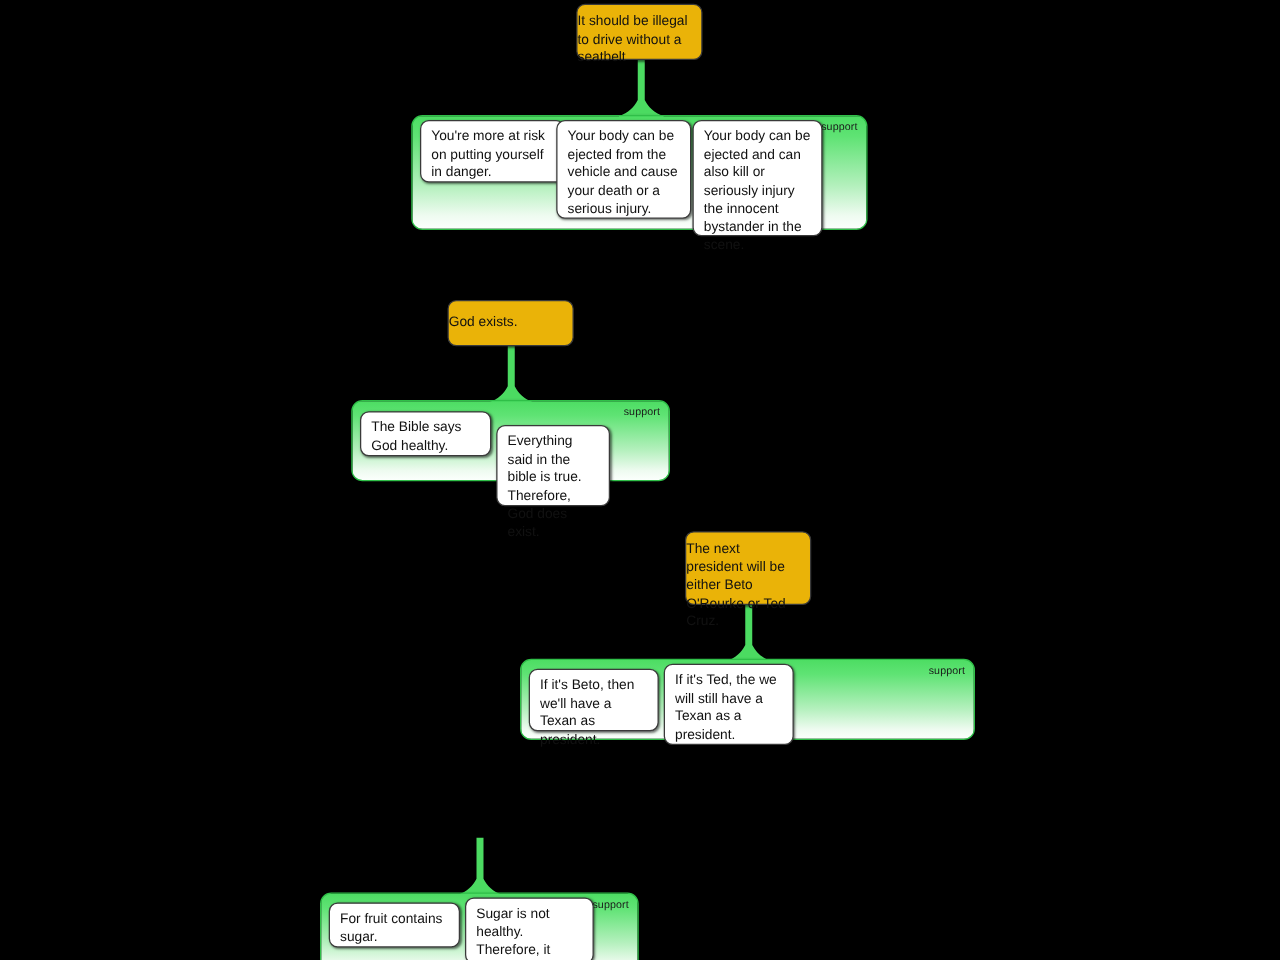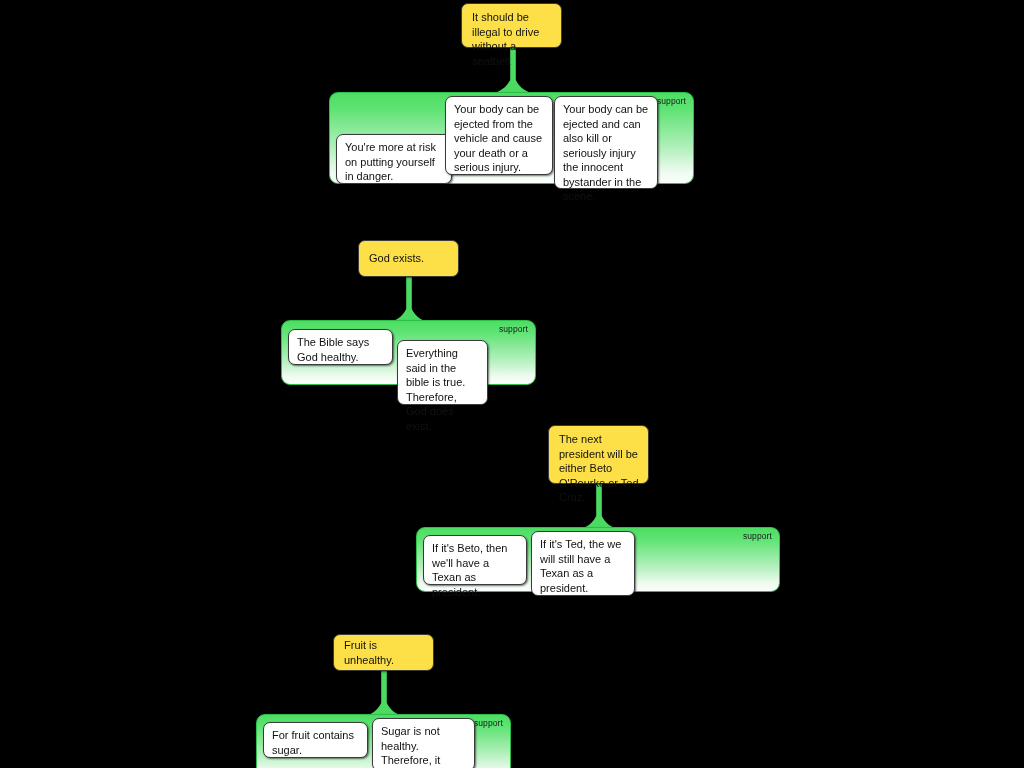--- a/index.html
+++ b/index.html
@@ -13,25 +13,25 @@
   body {
     font-family: "Liberation Sans", sans-serif;
     position: relative;
   }
   .map {
     position: absolute;
   }
   
   .claim {
     position: absolute;
-    background: #fde047;
+    background: #eab308;
     border: 1px solid #3a3a3a;
     border-radius: 7px;
     box-sizing: border-box;
-    padding: 6px 9px 6px 10px;
+    padding: 6px 9px 6px 0;
     font-size: 11px;
     line-height: 14.5px;
     color: #111111;
     box-shadow: 1px 1px 2px rgba(0,0,0,0.55);
     z-index: 6;
   }
   
   .stem {
     position: absolute;
     z-index: 2;
@@ -82,21 +82,21 @@
   <div class="stem" style="left:495px; top:47px; width:36px; height:48px;">
     <svg width="36" height="48" viewBox="0 0 36 48">
       <path d="M15.2,0 L20.8,0 L20.8,33 C24,39 28,43 36,46 L36,48 L0,48 L0,46 C8,43 12,39 15.2,33 Z" fill="#4bdb61"></path>
     </svg>
   </div>
 
   <div class="band" style="left:329px; top:92px; width:365px; height:92px;">
     <div class="band-label">support</div>
   </div>
 
-  <div class="premise" style="left:336px; top:96px; width:116px; height:50px;margin-top:38px;">You're more at risk on putting yourself in danger.</div>
+  <div class="premise" style="left:336px; top:96px; width:116px; height:50px;">You're more at risk on putting yourself in danger.</div>
   <div class="premise" style="left:445px; top:96px; width:108px; height:79px;">Your body can be ejected from the vehicle and cause your death or a serious injury.</div>
   <div class="premise" style="left:554px; top:96px; width:104px; height:93px;">Your body can be ejected and can also kill or seriously injury the innocent bystander in the scene.</div>
 </div>
 
 <div class="map" style="left:0px; top:0px; width:1024px; height:400px;margin-left:36px;">
 
   <div class="claim" style="left:322px; top:240px; width:101px; height:37px; display:flex; align-items:center;">God exists.</div>
 
   <div class="stem" style="left:355px; top:276px; width:36px; height:48px;">
     <svg width="36" height="48" viewBox="0 0 36 48">
@@ -125,21 +125,20 @@
   <div class="band" style="left:416px; top:527px; width:364px; height:65px;">
     <div class="band-label">support</div>
   </div>
 
   <div class="premise" style="left:423px; top:535px; width:104px; height:50px;">If it's Beto, then we'll have a Texan as president.</div>
   <div class="premise" style="left:531px; top:531px; width:104px; height:65px;">If it's Ted, the we will still have a Texan as a president.</div>
 </div>
 
 <div class="map" style="left:0px; top:0px; width:1024px; height:768px;">
 
-  <div class="claim" style="left:333px; top:634px; width:101px; height:37px; display:flex; align-items:center;">Fruit is unhealthy.</div>
 
   <div class="stem" style="left:366px; top:670px; width:36px; height:48px;">
     <svg width="36" height="48" viewBox="0 0 36 48">
       <path d="M15.2,0 L20.8,0 L20.8,33 C24,39 28,43 36,46 L36,48 L0,48 L0,46 C8,43 12,39 15.2,33 Z" fill="#4bdb61"></path>
     </svg>
   </div>
 
   <div class="band" style="left:256px; top:714px; width:255px; height:65px;">
     <div class="band-label">support</div>
   </div>

